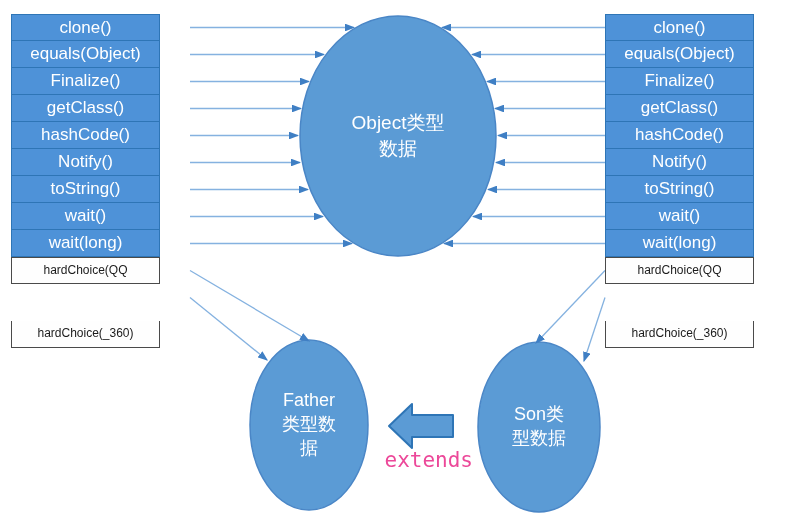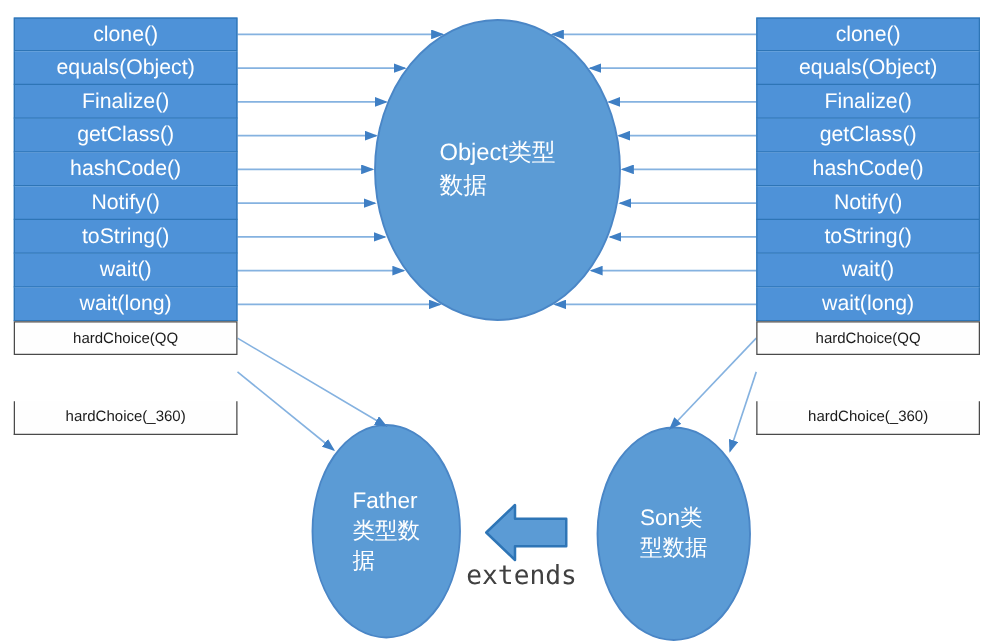--- a/index.html
+++ b/index.html
@@ -9,21 +9,21 @@
     height: 515px;
     background: #ffffff;
     font-family: "Liberation Sans", sans-serif;
     overflow: hidden;
   }
   #arrow-layer { position: absolute; left: 0; top: 0; width: 795px; height: 515px; }
 
   .method-table {
     position: absolute;
     top: 14px;
-    width: 179px;
+    width: 149px;
     display: flex;
     flex-direction: column;
     border-radius: 24px;
   }
   .method-table.left  { left: 11px; }
   .method-table.right { left: 605px; }
 
   .trow {
     box-sizing: border-box;
     height: 27px;
@@ -45,37 +45,38 @@
     color: #1b1b1b;
     font-size: 12px;
   }
   .trow.white + .trow.white { border-top: none; margin-top: 37px; }
 
   .ellipse-label {
     position: absolute;
     display: flex;
     align-items: center;
     justify-content: center;
+    text-align: center;
     color: #ffffff;
     white-space: pre-line;
     pointer-events: none;
   }
   #object-label { left: 303px; top: 96px;  width: 190px; height: 80px; font-size: 19px; line-height: 1.38; }
   #father-label { left: 254px; top: 378px; width: 110px; height: 94px; font-size: 18px; line-height: 1.32; }
   #son-label    { left: 482px; top: 392px; width: 114px; height: 70px; font-size: 18px; line-height: 1.32; }
 
   #extends-label {
     position: absolute;
     left: 373px;
     top: 448px;
     width: 100px;
-    text-align: left;
+    text-align: right;
     font-family: "DejaVu Sans Mono", "Liberation Mono", monospace;
     font-size: 21px;
-    color: #404040;
+    color: #ec4899;
   }
 </style>
 </head>
 <body>
 
 <div id="canvas">
 
   <svg id="arrow-layer" viewBox="0 0 795 515" xmlns="http://www.w3.org/2000/svg">
     <defs>
       <marker id="ah" markerWidth="8" markerHeight="6" refX="7" refY="3" orient="auto">

